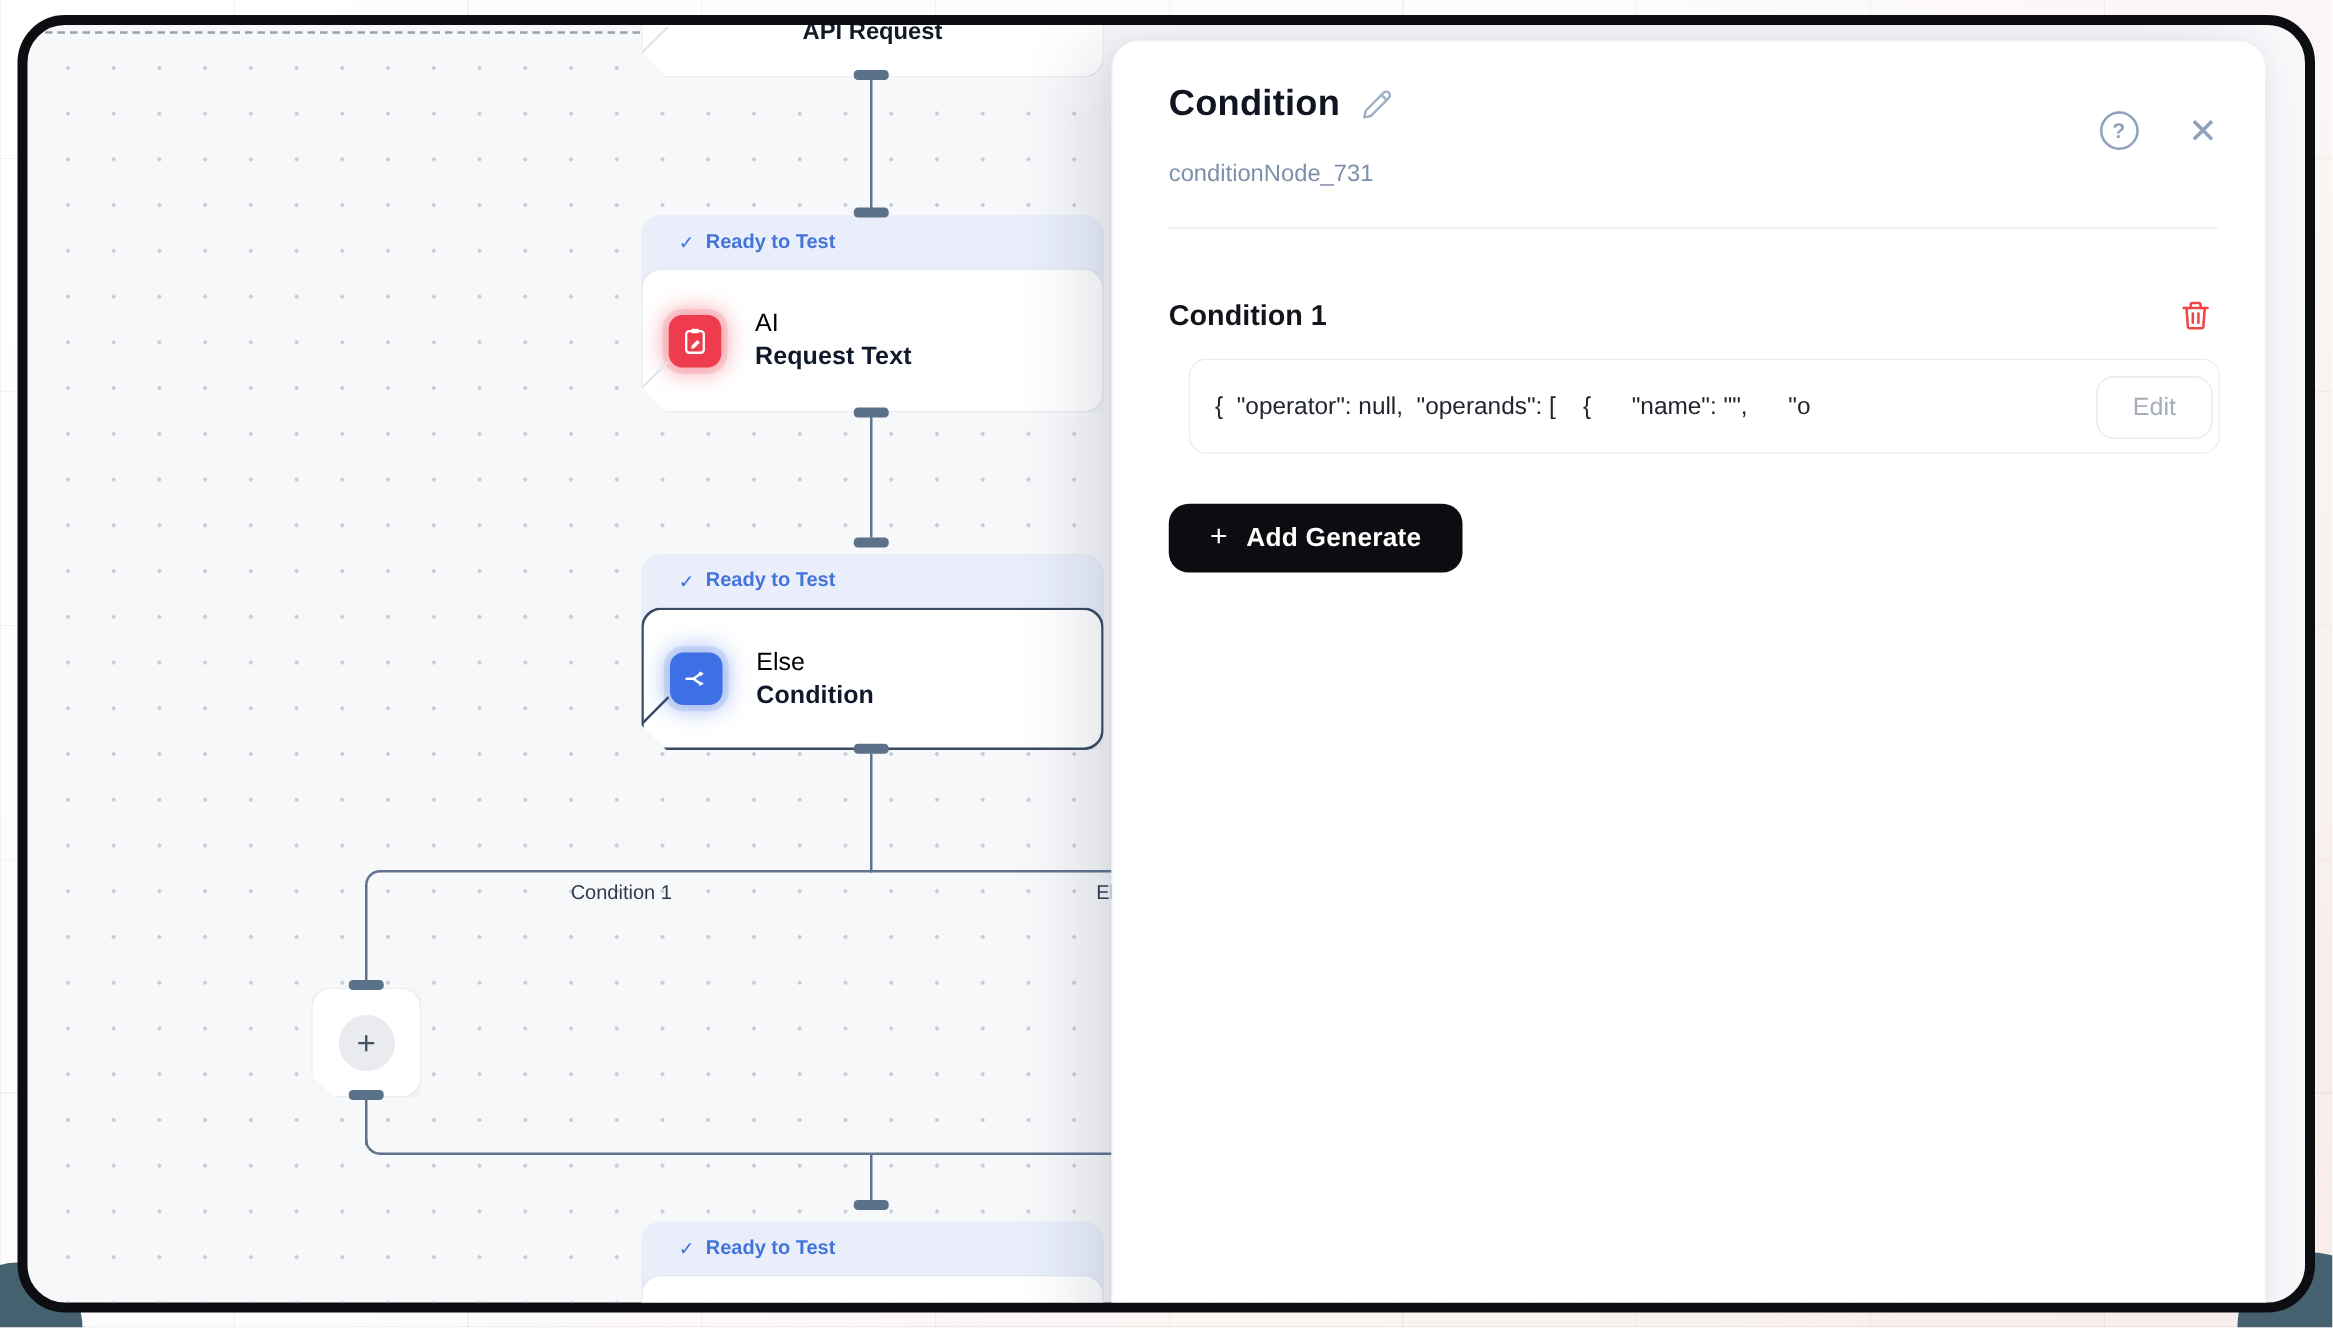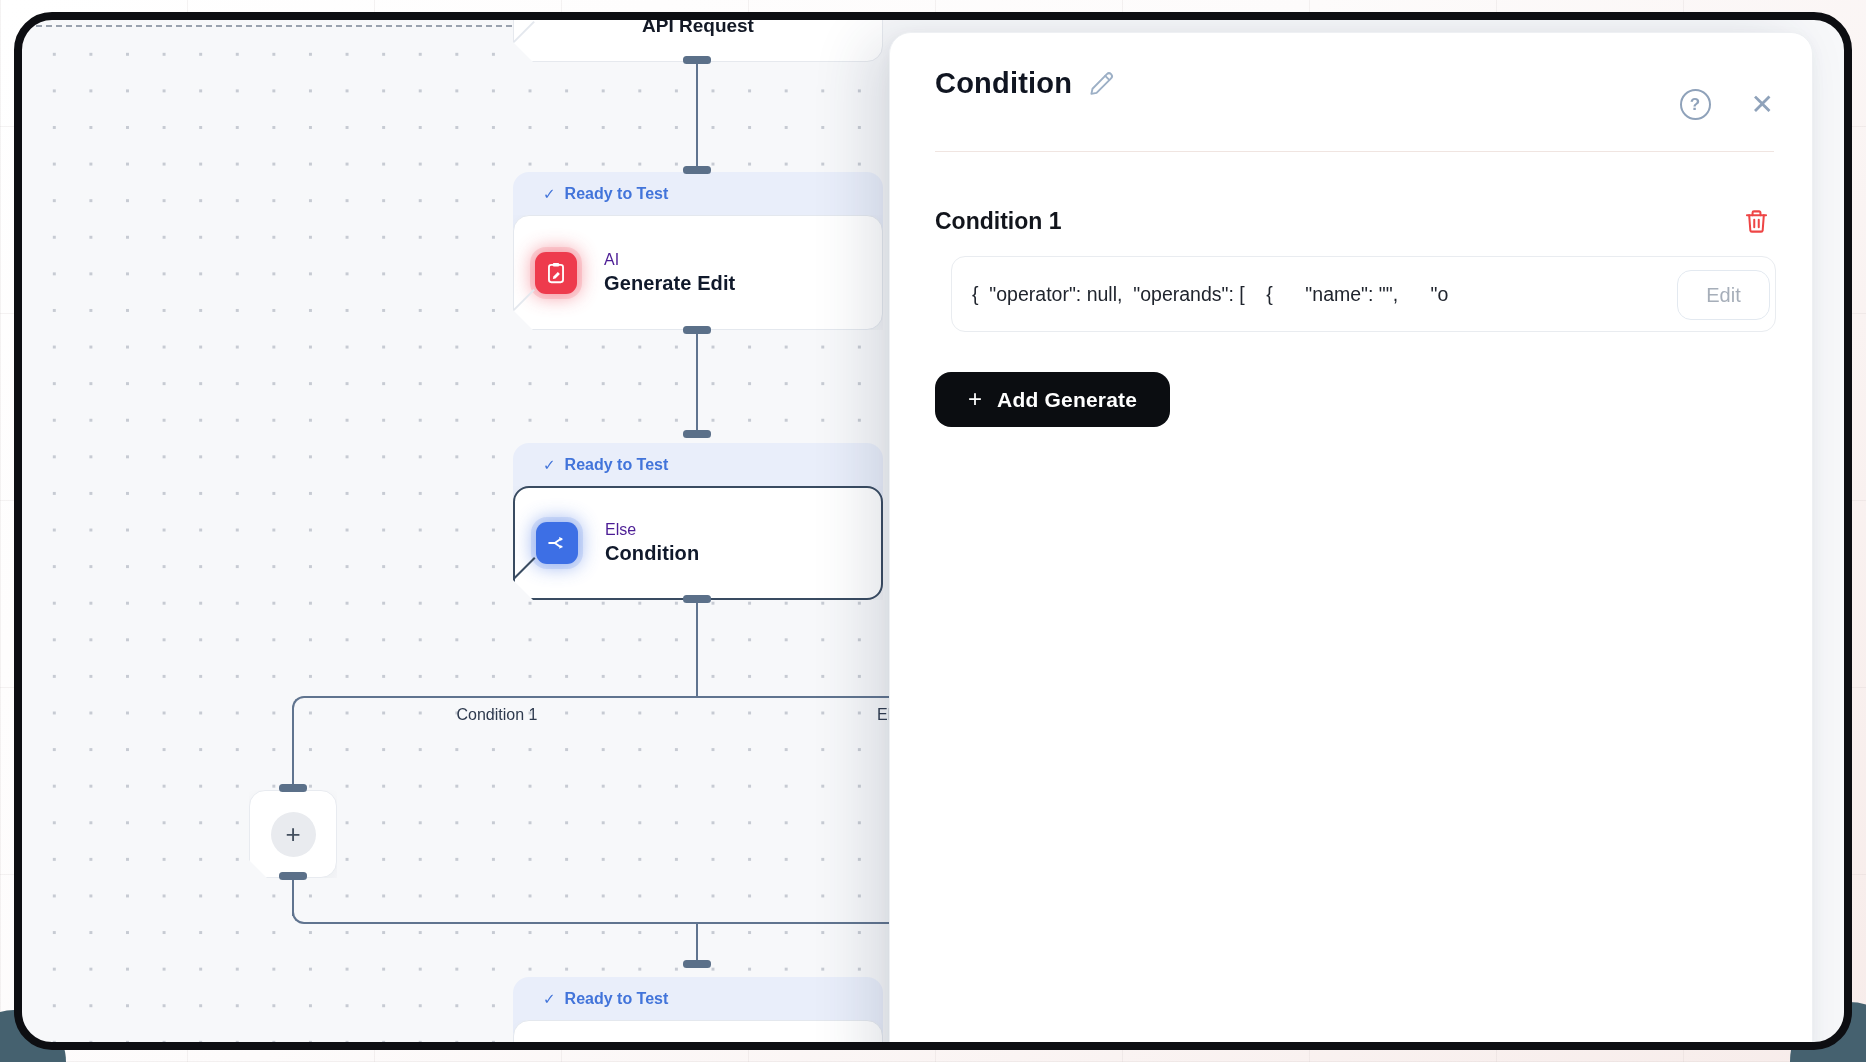--- a/index.html
+++ b/index.html
@@ -42,21 +42,21 @@
     clip-path:polygon(0 0,100% 0,100% 100%,20px 100%,0 calc(100% - 20px));
     display:flex;align-items:center;padding-left:21px;gap:27px;}
   .node-body.selected{border:2px solid #394b61;}
   .cut-edge{position:absolute;left:0;bottom:19px;width:28.5px;height:1.5px;background:#e4e8ee;
     transform-origin:0 100%;transform:rotate(-45deg);}
   .selected .cut-edge{height:2px;background:#394b61;}
   .node-icon{width:42px;height:42px;border-radius:11px;display:flex;align-items:center;justify-content:center;flex:0 0 auto;}
   .icon-red{background:#ee3b4d;box-shadow:0 0 0 5px rgba(238,59,77,.14),0 0 18px 4px rgba(238,59,77,.45);}
   .icon-blue{background:#3d6fe5;box-shadow:0 0 0 5px rgba(61,111,229,.14),0 0 18px 4px rgba(61,111,229,.45);}
   .node-texts{display:flex;flex-direction:column;gap:3px;}
-  .node-cat{font-size:16px;color:#4c1d95;}
+  .node-cat{font-size:20px;color:#000000;}
   .node-title{font-size:20px;font-weight:700;color:#10192b;letter-spacing:.1px;}
 
   .api-card{position:absolute;left:491px;top:-34px;width:370px;height:76px;background:#fff;
     border:1.5px solid #e6e9ee;border-radius:16px;z-index:4;
     clip-path:polygon(0 0,100% 0,100% 100%,20px 100%,0 calc(100% - 20px));}
   .api-title{position:absolute;left:0;right:0;bottom:24px;text-align:center;
     font-size:19px;font-weight:700;color:#131926;}
 
   .plus-card{position:absolute;left:227px;top:770px;width:88px;height:88px;background:#fff;
     border:1.5px solid #e8ebf0;border-radius:16px;z-index:4;box-shadow:0 5px 14px rgba(25,35,60,.05);
@@ -144,21 +144,21 @@
         <div class="cut-edge"></div>
         <div class="node-icon icon-red">
           <svg width="26" height="26" viewBox="0 0 24 24" fill="none" stroke="#fff" stroke-width="1.7" stroke-linecap="round" stroke-linejoin="round">
             <rect x="5.5" y="4.5" width="13" height="16" rx="2.2"></rect>
             <rect x="9" y="2.8" width="6" height="3.2" rx="1.2" fill="#fff" stroke="none"></rect>
             <path d="M9.6 15.2l4.1-4.1 1.9 1.9-4.1 4.1-2.4.5z" fill="#fff" stroke="none"></path>
           </svg>
         </div>
         <div class="node-texts">
           <span class="node-cat">AI</span>
-          <span class="node-title">Generate Edit</span>
+          <span class="node-title">Request Text</span>
         </div>
       </div>
 
       <div class="node-badge" style="left:491px;top:423px;">
         <div class="badge-text">
           <span class="badge-check">✓</span>
           <span>Ready to Test</span>
         </div>
       </div>
       <div class="node-body selected" style="left:491px;top:466px;height:114px;">
@@ -203,20 +203,21 @@
                 <path d="M16.8 3.7a2.6 2.6 0 0 1 3.7 3.7L7.6 20.3 3 21.2l1-4.5z"></path>
                 <path d="M15.3 5.2l3.6 3.6"></path>
               </svg>
             </span>
           </div>
           <div class="panel-header-icons">
             <div class="help-icon">?</div>
             <div class="close-icon">✕</div>
           </div>
         </div>
+        <div class="panel-subtitle">conditionNode_731</div>
         <div class="divider"></div>
 
         <div class="section-row">
           <span class="section-heading">Condition 1</span>
           <span class="trash-btn">
             <svg width="27" height="29" viewBox="0 0 24 24" fill="none" stroke="#ee4545" stroke-width="1.8" stroke-linecap="round" stroke-linejoin="round">
               <path d="M3.5 6.5h17"></path>
               <path d="M8.5 6.5V4.2a1.2 1.2 0 0 1 1.2-1.2h4.6a1.2 1.2 0 0 1 1.2 1.2v2.3"></path>
               <path d="M5.5 6.5l1 13.3a1.4 1.4 0 0 0 1.4 1.2h8.2a1.4 1.4 0 0 0 1.4-1.2l1-13.3"></path>
               <path d="M10 10.5v6.5"></path>

